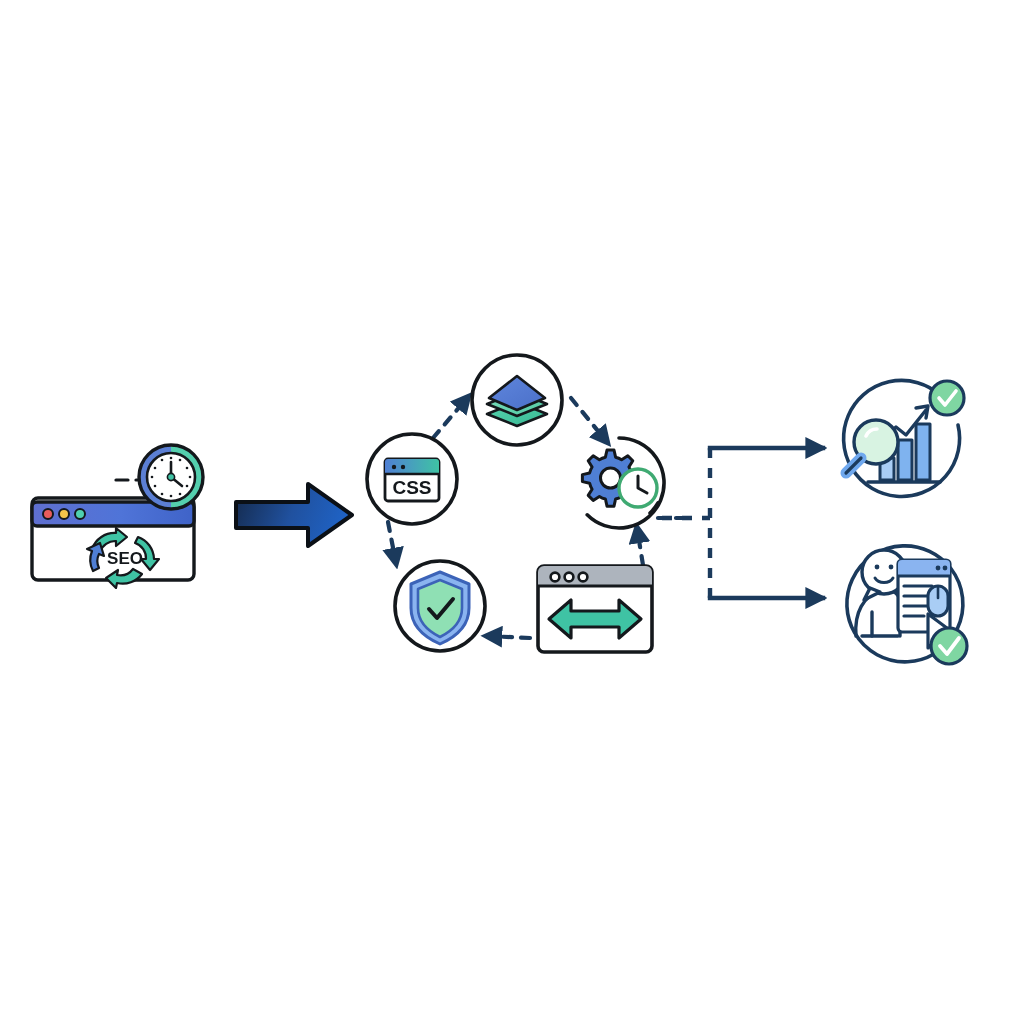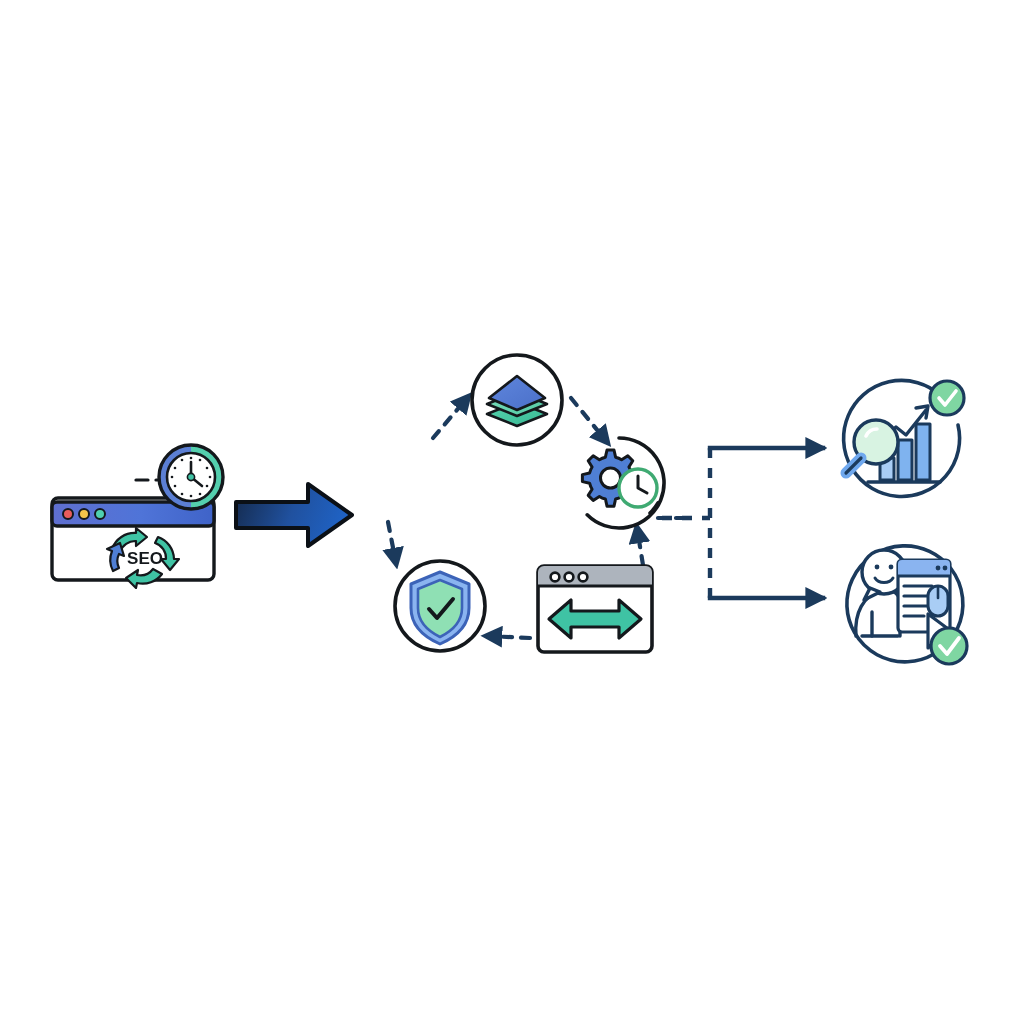--- a/index.html
+++ b/index.html
@@ -17,21 +17,21 @@
 <div id="stage">
 
   <span class="nolabel">SEO Optimization Workflow</span>
   <span class="nolabel">Layers</span>
   <span class="nolabel">Speed</span>
   <span class="nolabel">Responsive</span>
   <span class="nolabel">Security</span>
   <span class="nolabel">Ranking Growth</span>
   <span class="nolabel">User Experience</span>
 
-  <div class="abs" style="left:44px;top:430px;">
+  <div class="abs" style="left:24px;top:430px;">
     <svg width="250" height="170" viewBox="0 0 250 170">
       <defs>
         <linearGradient id="gHeader" x1="0" y1="0" x2="1" y2="0">
           <stop offset="0%" stop-color="#5f6fd0"></stop>
           <stop offset="55%" stop-color="#4f74d8"></stop>
           <stop offset="100%" stop-color="#3f63c8"></stop>
         </linearGradient>
       </defs>
 
       <g>
@@ -117,20 +117,39 @@
         <path d="M293 215 L287 178"></path>
         <path d="M180 288 L137 286"></path>
         <path d="M38 172 L46 213"></path>
       </g>
       <g stroke="#1b3a5c" stroke-width="4.2" fill="none" stroke-dasharray="9 9" stroke-linecap="round">
         <path d="M308 168 L338 168"></path>
       </g>
     </svg>
   </div>
 
+  <div class="abs" style="left:364px;top:432px;">
+    <svg width="96" height="94" viewBox="0 0 96 94">
+      <defs>
+        <linearGradient id="gCssBar" x1="0" y1="0" x2="1" y2="0">
+          <stop offset="0%" stop-color="#4f7fd4"></stop>
+          <stop offset="100%" stop-color="#3fc3a4"></stop>
+        </linearGradient>
+      </defs>
+      <ellipse cx="48" cy="47" rx="45" ry="45" fill="#ffffff" stroke="#14181c" stroke-width="3.6"></ellipse>
+      <g>
+        <rect x="21" y="27" width="54" height="42" rx="3" fill="#ffffff" stroke="#14181c" stroke-width="2.8"></rect>
+        <path d="M21 30 a3 3 0 0 1 3 -3 h48 a3 3 0 0 1 3 3 v12 h-54 z" fill="url(#gCssBar)"></path>
+        <path d="M21 42 h54" stroke="#14181c" stroke-width="2.6"></path>
+        <circle cx="30" cy="35" r="2.2" fill="#14181c"></circle>
+        <circle cx="39" cy="35" r="2.2" fill="#14181c"></circle>
+        <text x="48" y="62" font-family="Liberation Sans, sans-serif" font-size="19" font-weight="bold" fill="#14181c" text-anchor="middle">CSS</text>
+      </g>
+    </svg>
+  </div>
 
   <div class="abs" style="left:468px;top:352px;">
     <svg width="98" height="96" viewBox="0 0 98 96">
       <defs>
         <linearGradient id="gL1" x1="0" y1="0" x2="1" y2="1">
           <stop offset="0%" stop-color="#5f86dd"></stop>
             <stop offset="100%" stop-color="#4a6fc8"></stop>
         </linearGradient>
         <linearGradient id="gL2" x1="0" y1="0" x2="1" y2="1">
           <stop offset="0%" stop-color="#7fe0bd"></stop>

